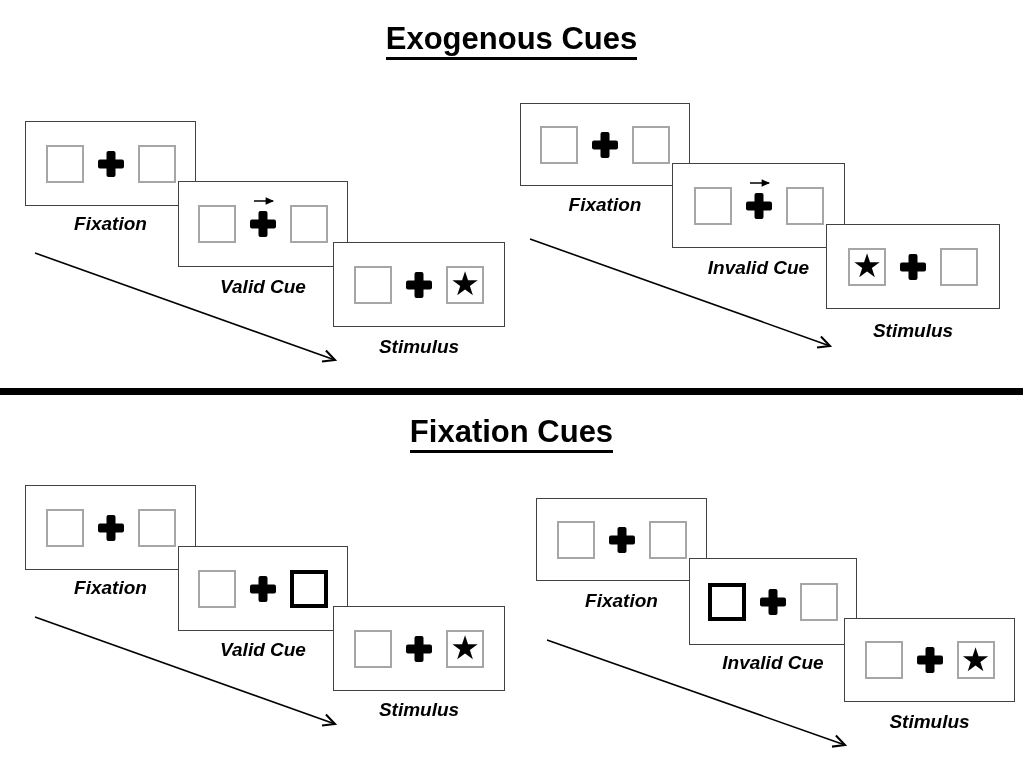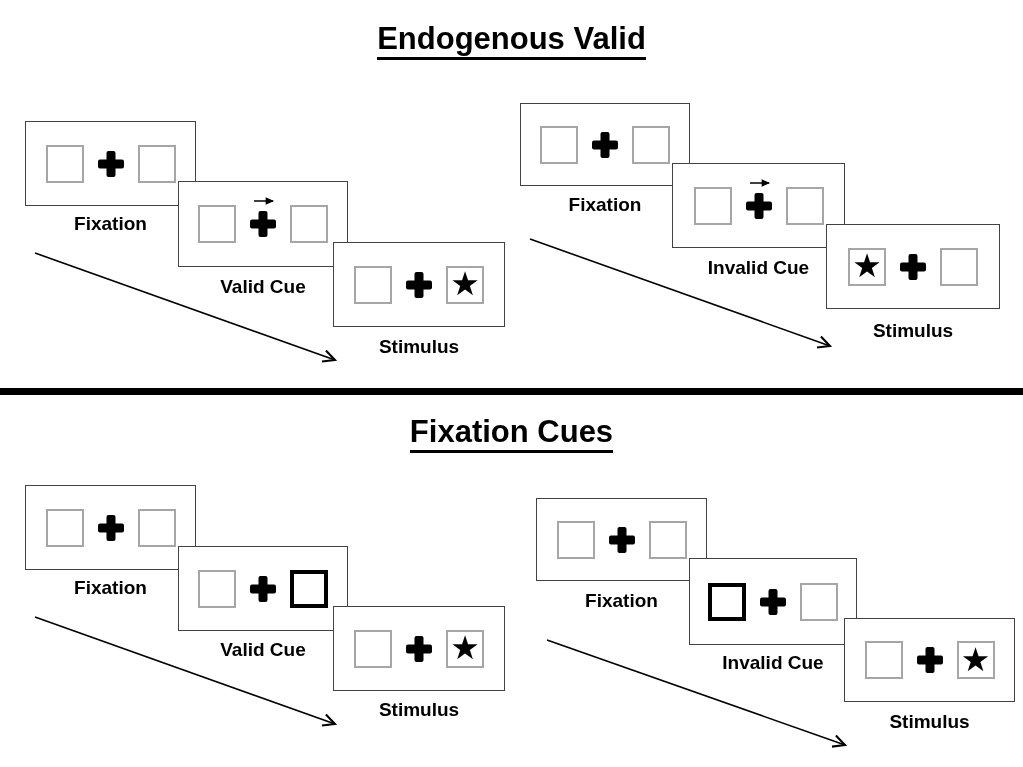--- a/index.html
+++ b/index.html
@@ -32,40 +32,41 @@
     width:9px;height:26px;background:#000;border-radius:2px;
   }
   .plus::after{
     content:"";position:absolute;top:50%;left:0;transform:translateY(-50%);
     width:26px;height:9px;background:#000;border-radius:2px;
   }
   .cue-arrow{position:absolute;left:50%;top:-16px;transform:translateX(calc(-50% + 3px));}
   .label{
     position:absolute;text-align:center;font-weight:bold;font-size:19px;line-height:22px;
     z-index:5;
+    font-style:italic;
   }
   .timeline-arrow{position:absolute;z-index:0;}
   .divider{position:absolute;left:0;top:388px;width:1023px;height:7px;background:#000;}
 </style>
 </head>
 <body>
 
 <svg width="0" height="0" style="position:absolute" aria-hidden="true">
   <defs>
     <marker id="ah-open" viewBox="0 0 12 12" refX="10" refY="6" markerWidth="11" markerHeight="11" orient="auto">
       <path d="M2,2 L10,6 L2,10" fill="none" stroke="#000" stroke-width="1.4"></path>
     </marker>
     <marker id="ah-solid" viewBox="0 0 10 10" refX="8" refY="5" markerWidth="7" markerHeight="7" orient="auto">
       <path d="M1,1.5 L9,5 L1,8.5 Z" fill="#000" stroke="none"></path>
     </marker>
   </defs>
 </svg>
 
 <div class="title" style="top:21px">
-  <span class="underline">Endogenous Valid</span>
+  <span class="underline">Exogenous Cues</span>
 </div>
 
 <div>
   <div class="panel" style="left:25px;top:121px;width:171px;height:85px;z-index:1">
     <div class="box"></div>
     <div class="plus-wrap">
       <div class="plus"></div>
     </div>
     <div class="box"></div>
   </div>

